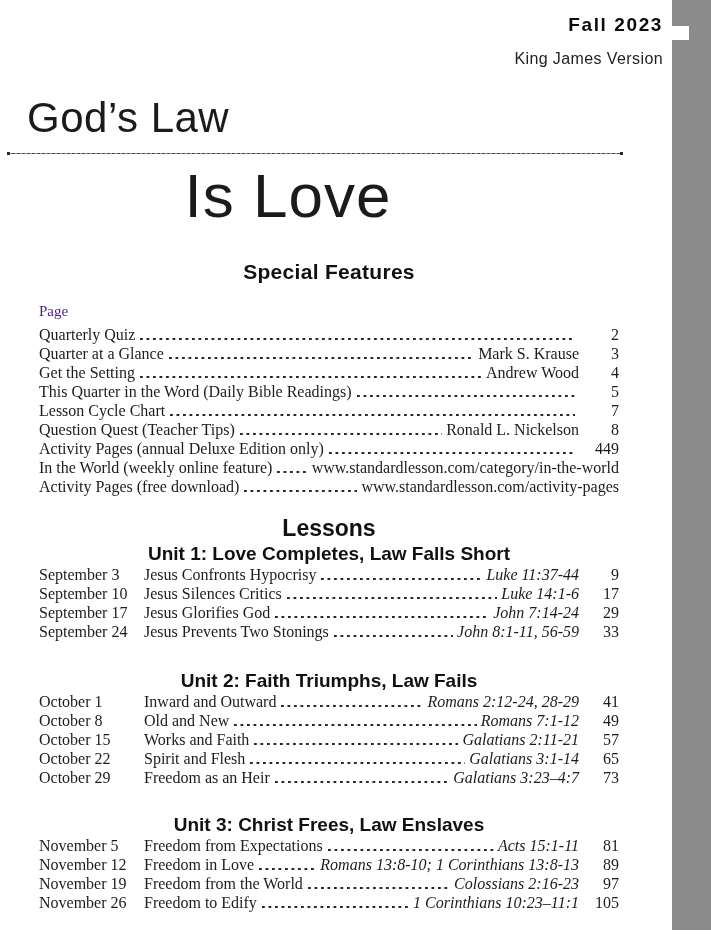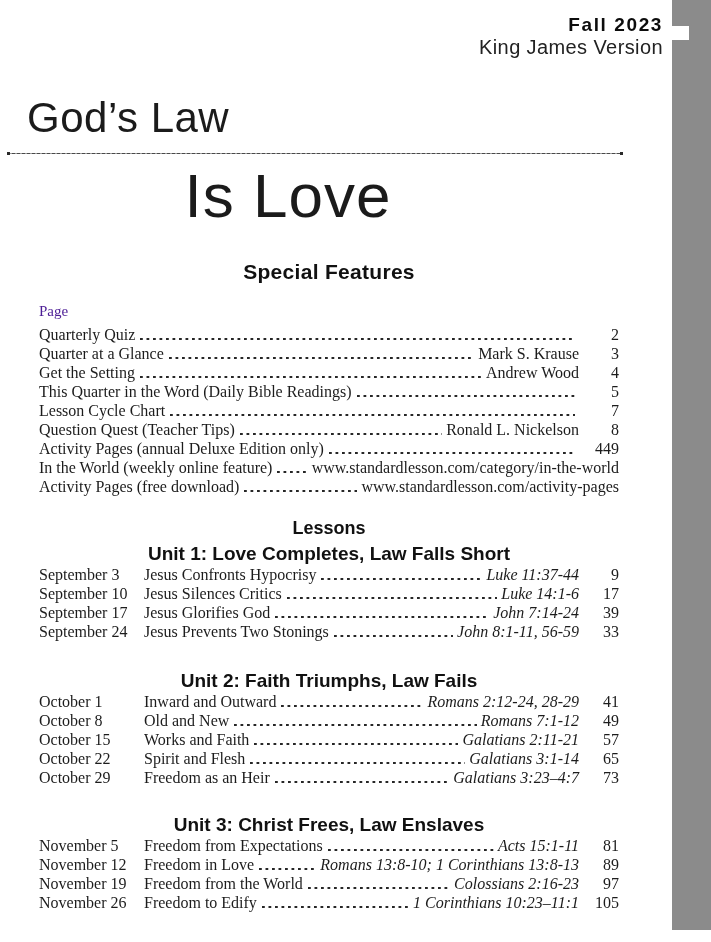--- a/index.html
+++ b/index.html
@@ -28,22 +28,22 @@
   .masthead {
     position:absolute; top:14px; right:48px;
     text-align:right;
     font-family:"Liberation Sans", sans-serif;
   }
   .season {
     font-size:19px; font-weight:bold; letter-spacing:1.6px;
     color:#0c0c0c; line-height:21px;
   }
   .version {
-    font-size:20px; letter-spacing:0.4px;
-    color:#222; line-height:20px; margin-top:2px;
+    font-size:16px; letter-spacing:0.4px;
+    color:#222; line-height:20px; margin-top:14px;
   }
 
   
   .title-block { position:absolute; left:7px; top:94px; width:616px; }
   .title-line1 {
     margin:0 0 0 20px;
     font-family:"Liberation Sans", sans-serif;
     font-weight:300; font-size:42px; line-height:48px;
     letter-spacing:0.5px; color:#1b1b1b;
   }
@@ -66,21 +66,21 @@
 
   
   .content { position:absolute; left:39px; top:260px; width:580px; }
 
   .sf-heading, .lessons-heading, .unit-heading {
     font-family:"Liberation Sans", sans-serif;
     font-weight:bold; text-align:center; color:#111;
     margin:0;
   }
   .sf-heading      { font-size:21px; line-height:24px; letter-spacing:0.3px; }
-  .lessons-heading { font-size:18px; line-height:23px; margin-top:21px; }
+  .lessons-heading { font-size:23px; line-height:23px; margin-top:21px; }
   .unit-heading    { font-size:19px; line-height:23px; margin-top:2px; }
   .unit-2 .unit-heading { margin-top:28px; }
   .unit-3 .unit-heading { margin-top:26px; }
 
   .page-label {
     text-align:left; font-size:15px; line-height:17px;
     margin-top:19px; padding-right:2px; color:#4c1d95;
   }
 
   .toc { margin-top:5px; }
@@ -214,21 +214,21 @@
             <span class="leader"></span>
             <span class="ref">Luke 14:1-6</span>
             <span class="pagecol">17</span>
           </div>
 
           <div class="toc-row">
             <span class="datecol">September 17</span>
             <span class="label">Jesus Glorifies God</span>
             <span class="leader"></span>
             <span class="ref">John 7:14-24</span>
-            <span class="pagecol">39</span>
+            <span class="pagecol">29</span>
           </div>
 
           <div class="toc-row">
             <span class="datecol">September 24</span>
             <span class="label">Jesus Prevents Two Stonings</span>
             <span class="leader"></span>
             <span class="ref">John 8:1-11, 56-59</span>
             <span class="pagecol">33</span>
           </div>
         </div>

